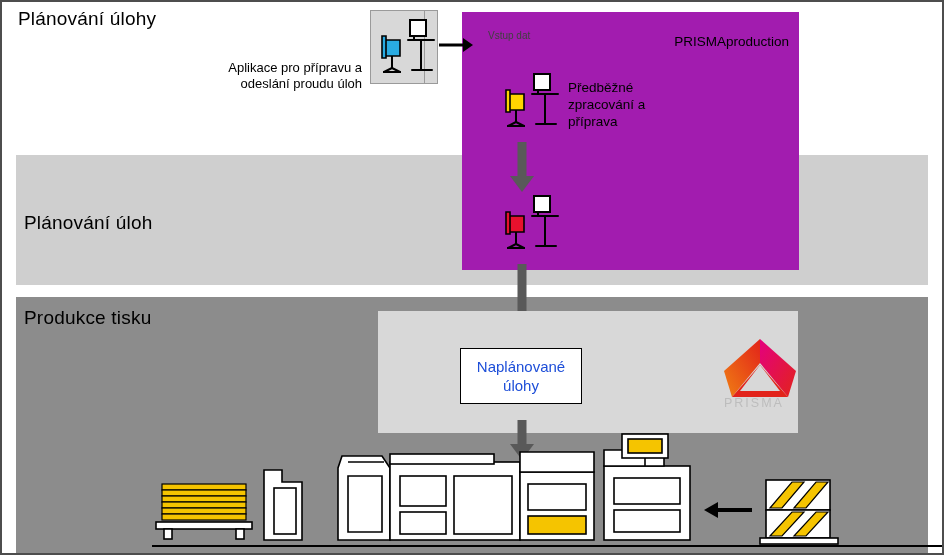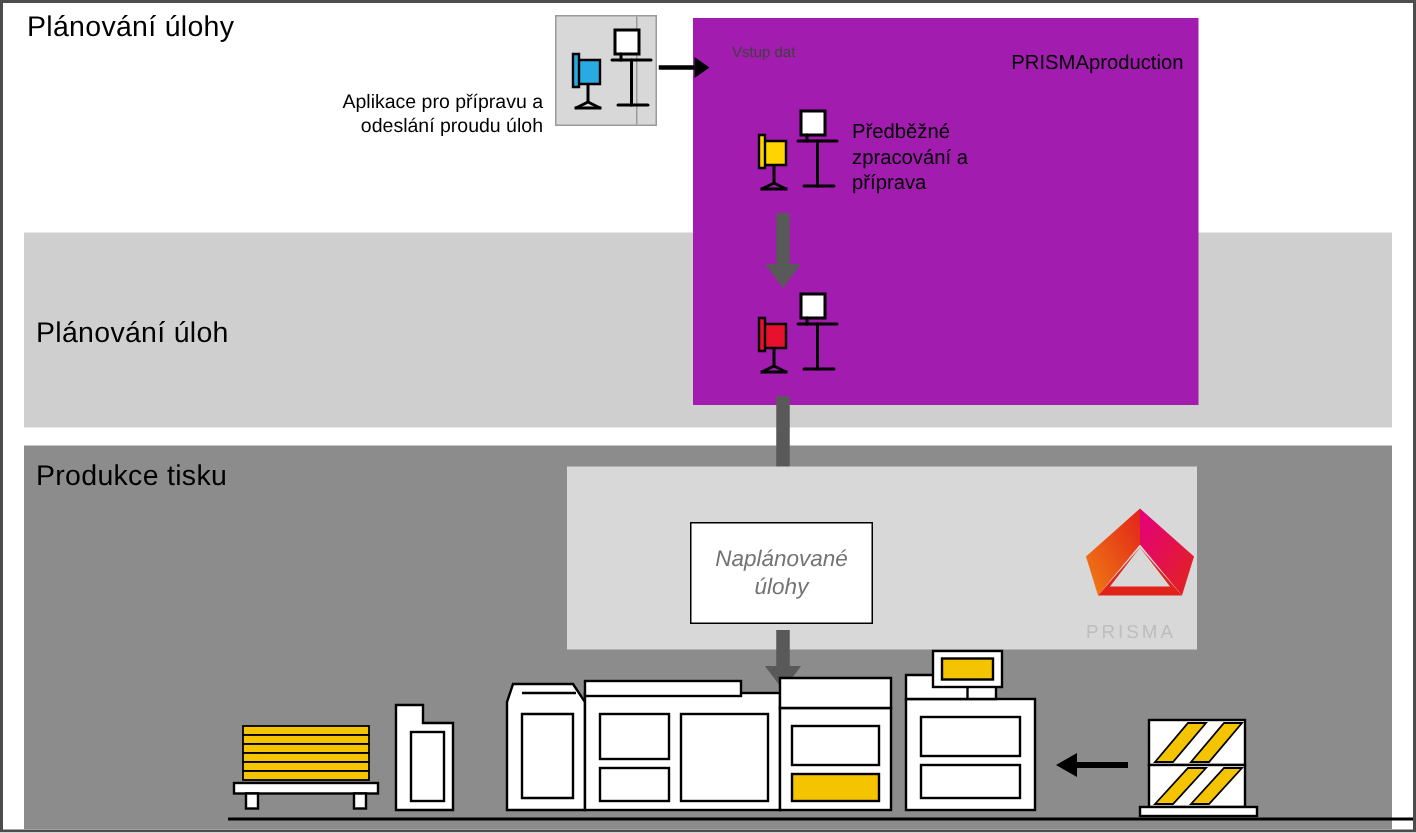--- a/index.html
+++ b/index.html
@@ -107,40 +107,39 @@
   .arrow { position: absolute; }
 
   
   #print-panel {
     position: absolute;
     left: 376px; top: 309px; width: 420px; height: 122px;
     background: #d8d8d8;
   }
   #job-box {
     position: absolute;
-    left: 458px; top: 346px; width: 122px; height: 68px;
+    left: 458px; top: 346px; width: 122px; height: 56px;
     background: #ffffff;
     border: 1.5px solid #000;
     box-sizing: border-box;
     display: flex;
     align-items: center;
     justify-content: center;
     text-align: center;
     font-size: 15px;
     line-height: 19px;
-    color: #737373;
-    font-style: italic;
+    color: #1d4ed8;
   }
   #prisma-logo {
     position: absolute;
     left: 716px; top: 333px; width: 84px; height: 96px;
   }
   #prisma-logo-text {
     position: absolute;
-    left: 722px; top: 412px;
+    left: 722px; top: 394px;
     font-size: 12.5px;
     letter-spacing: 2px;
     color: #bdbdbd;
     white-space: nowrap;
   }
 
   
   #press {
     position: absolute;
     left: 150px; top: 430px; width: 790px; height: 120px;

